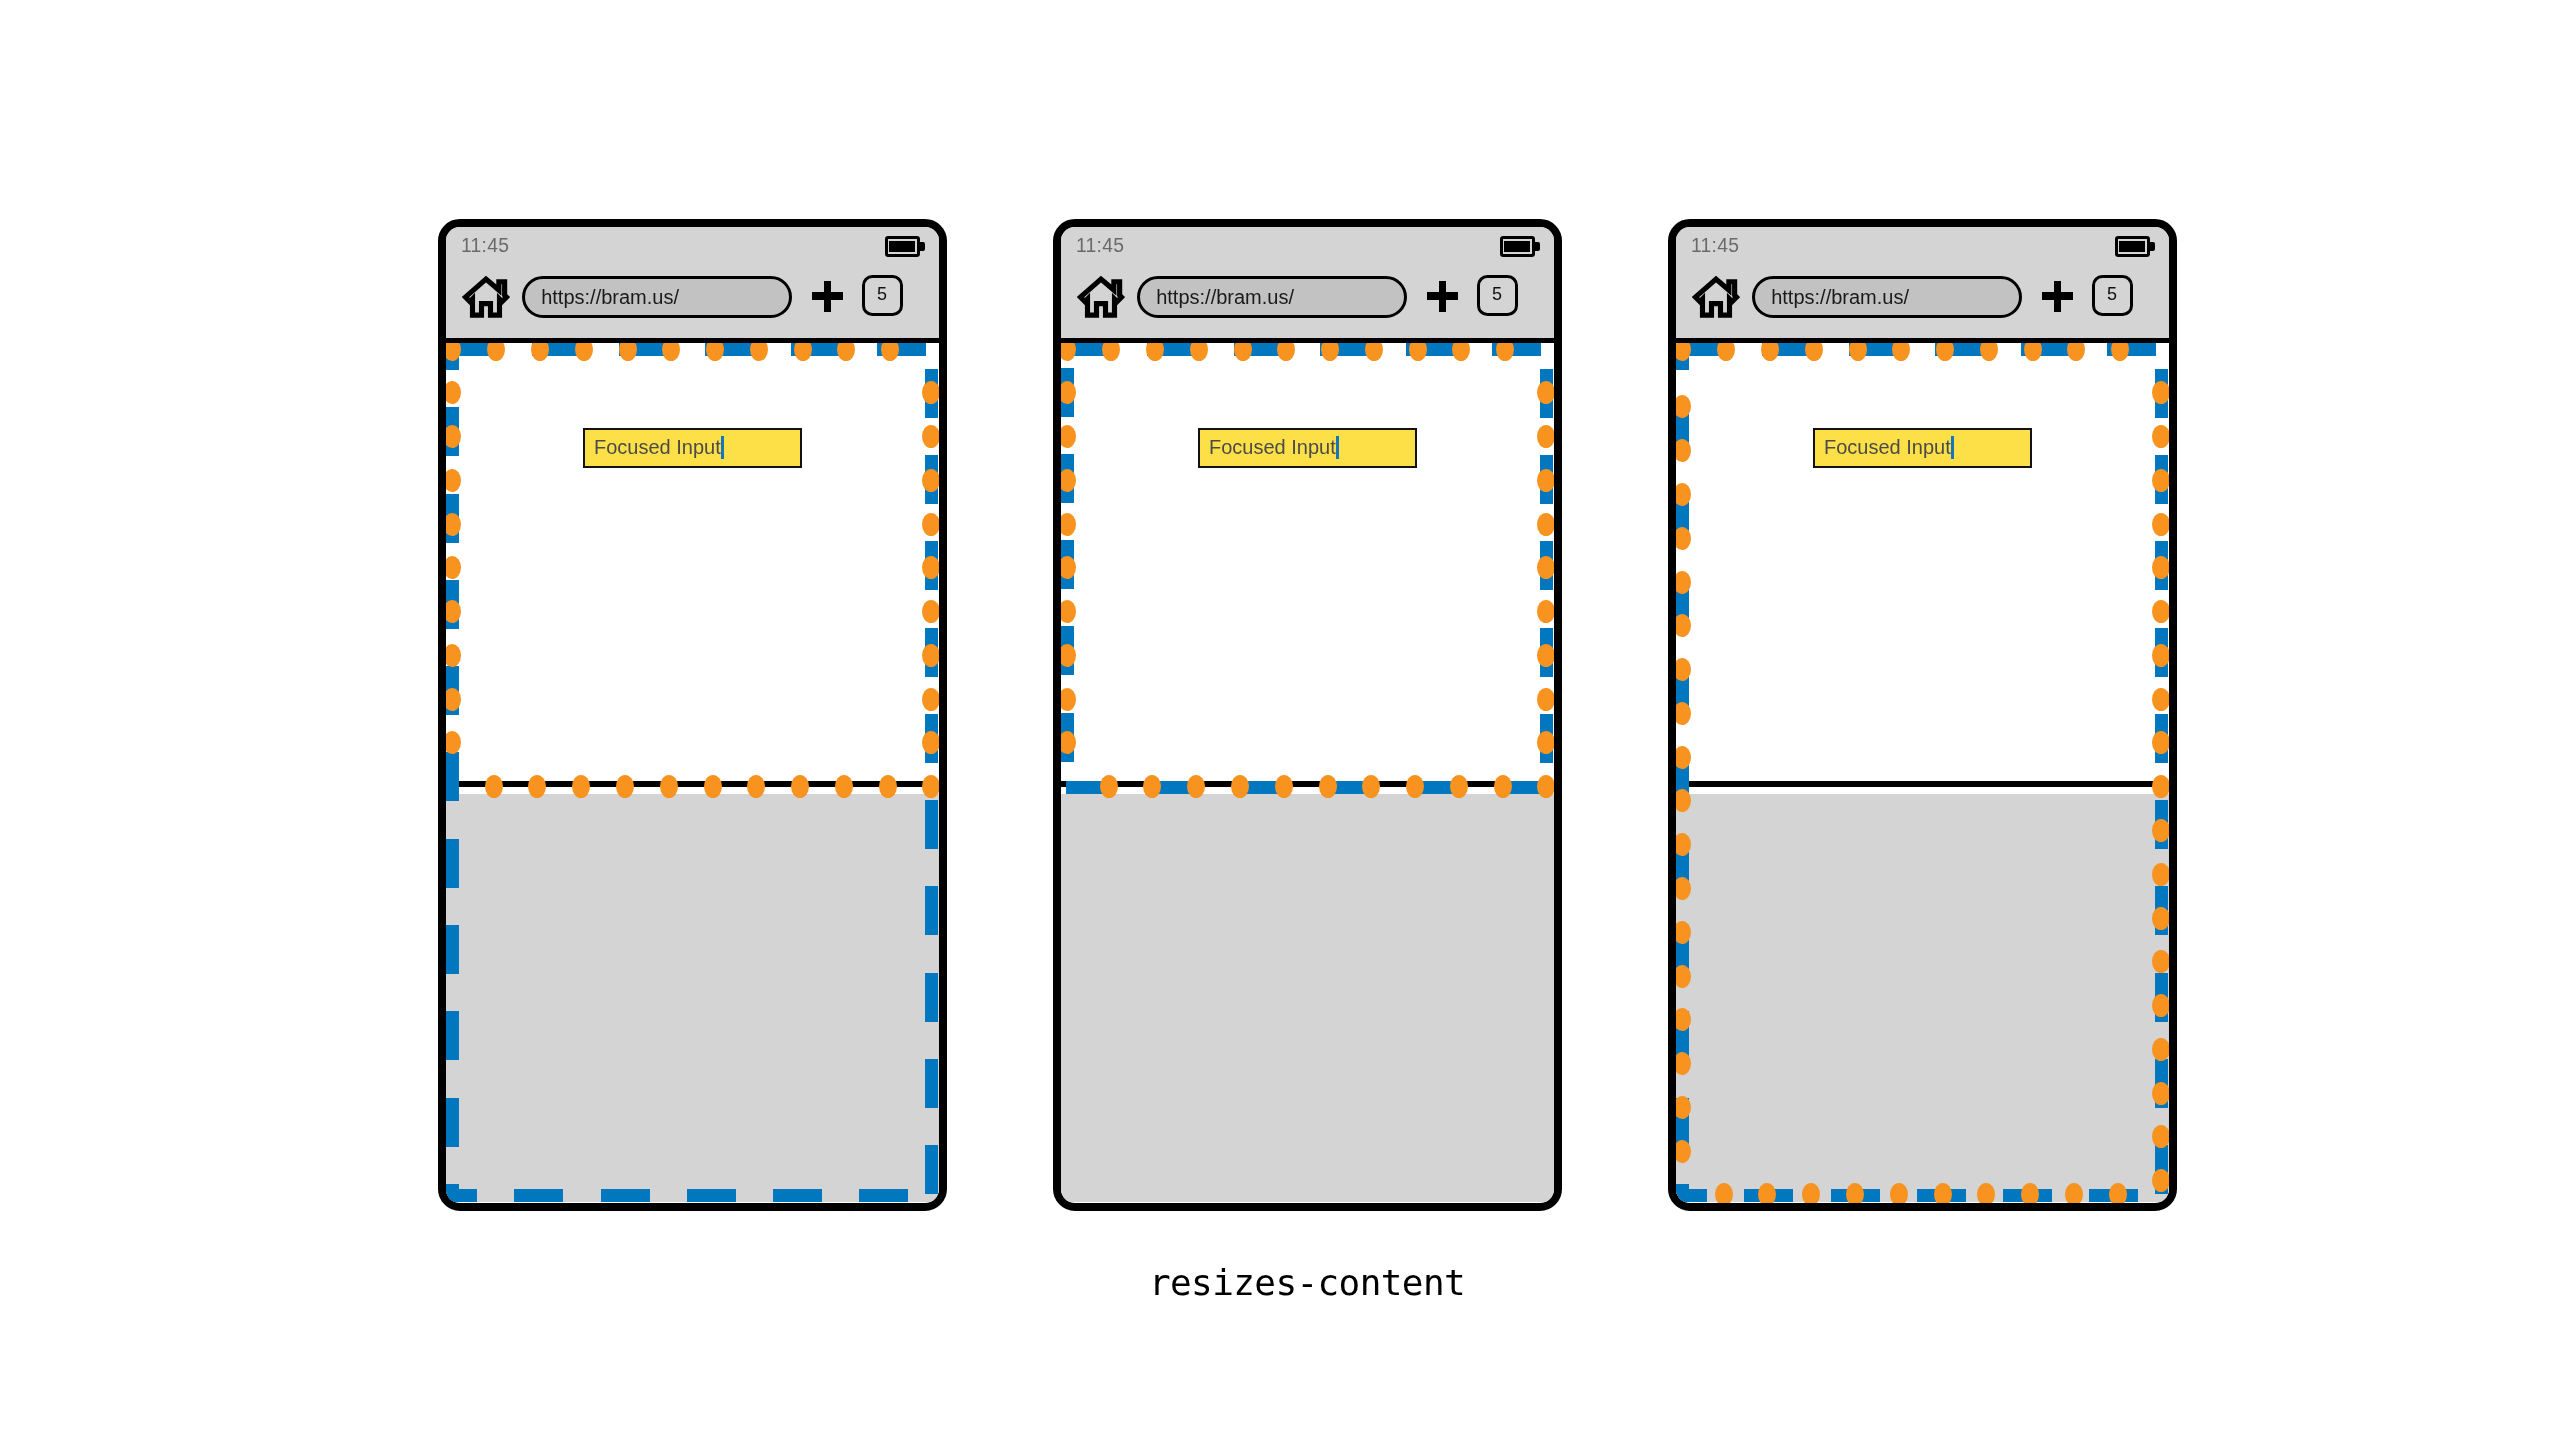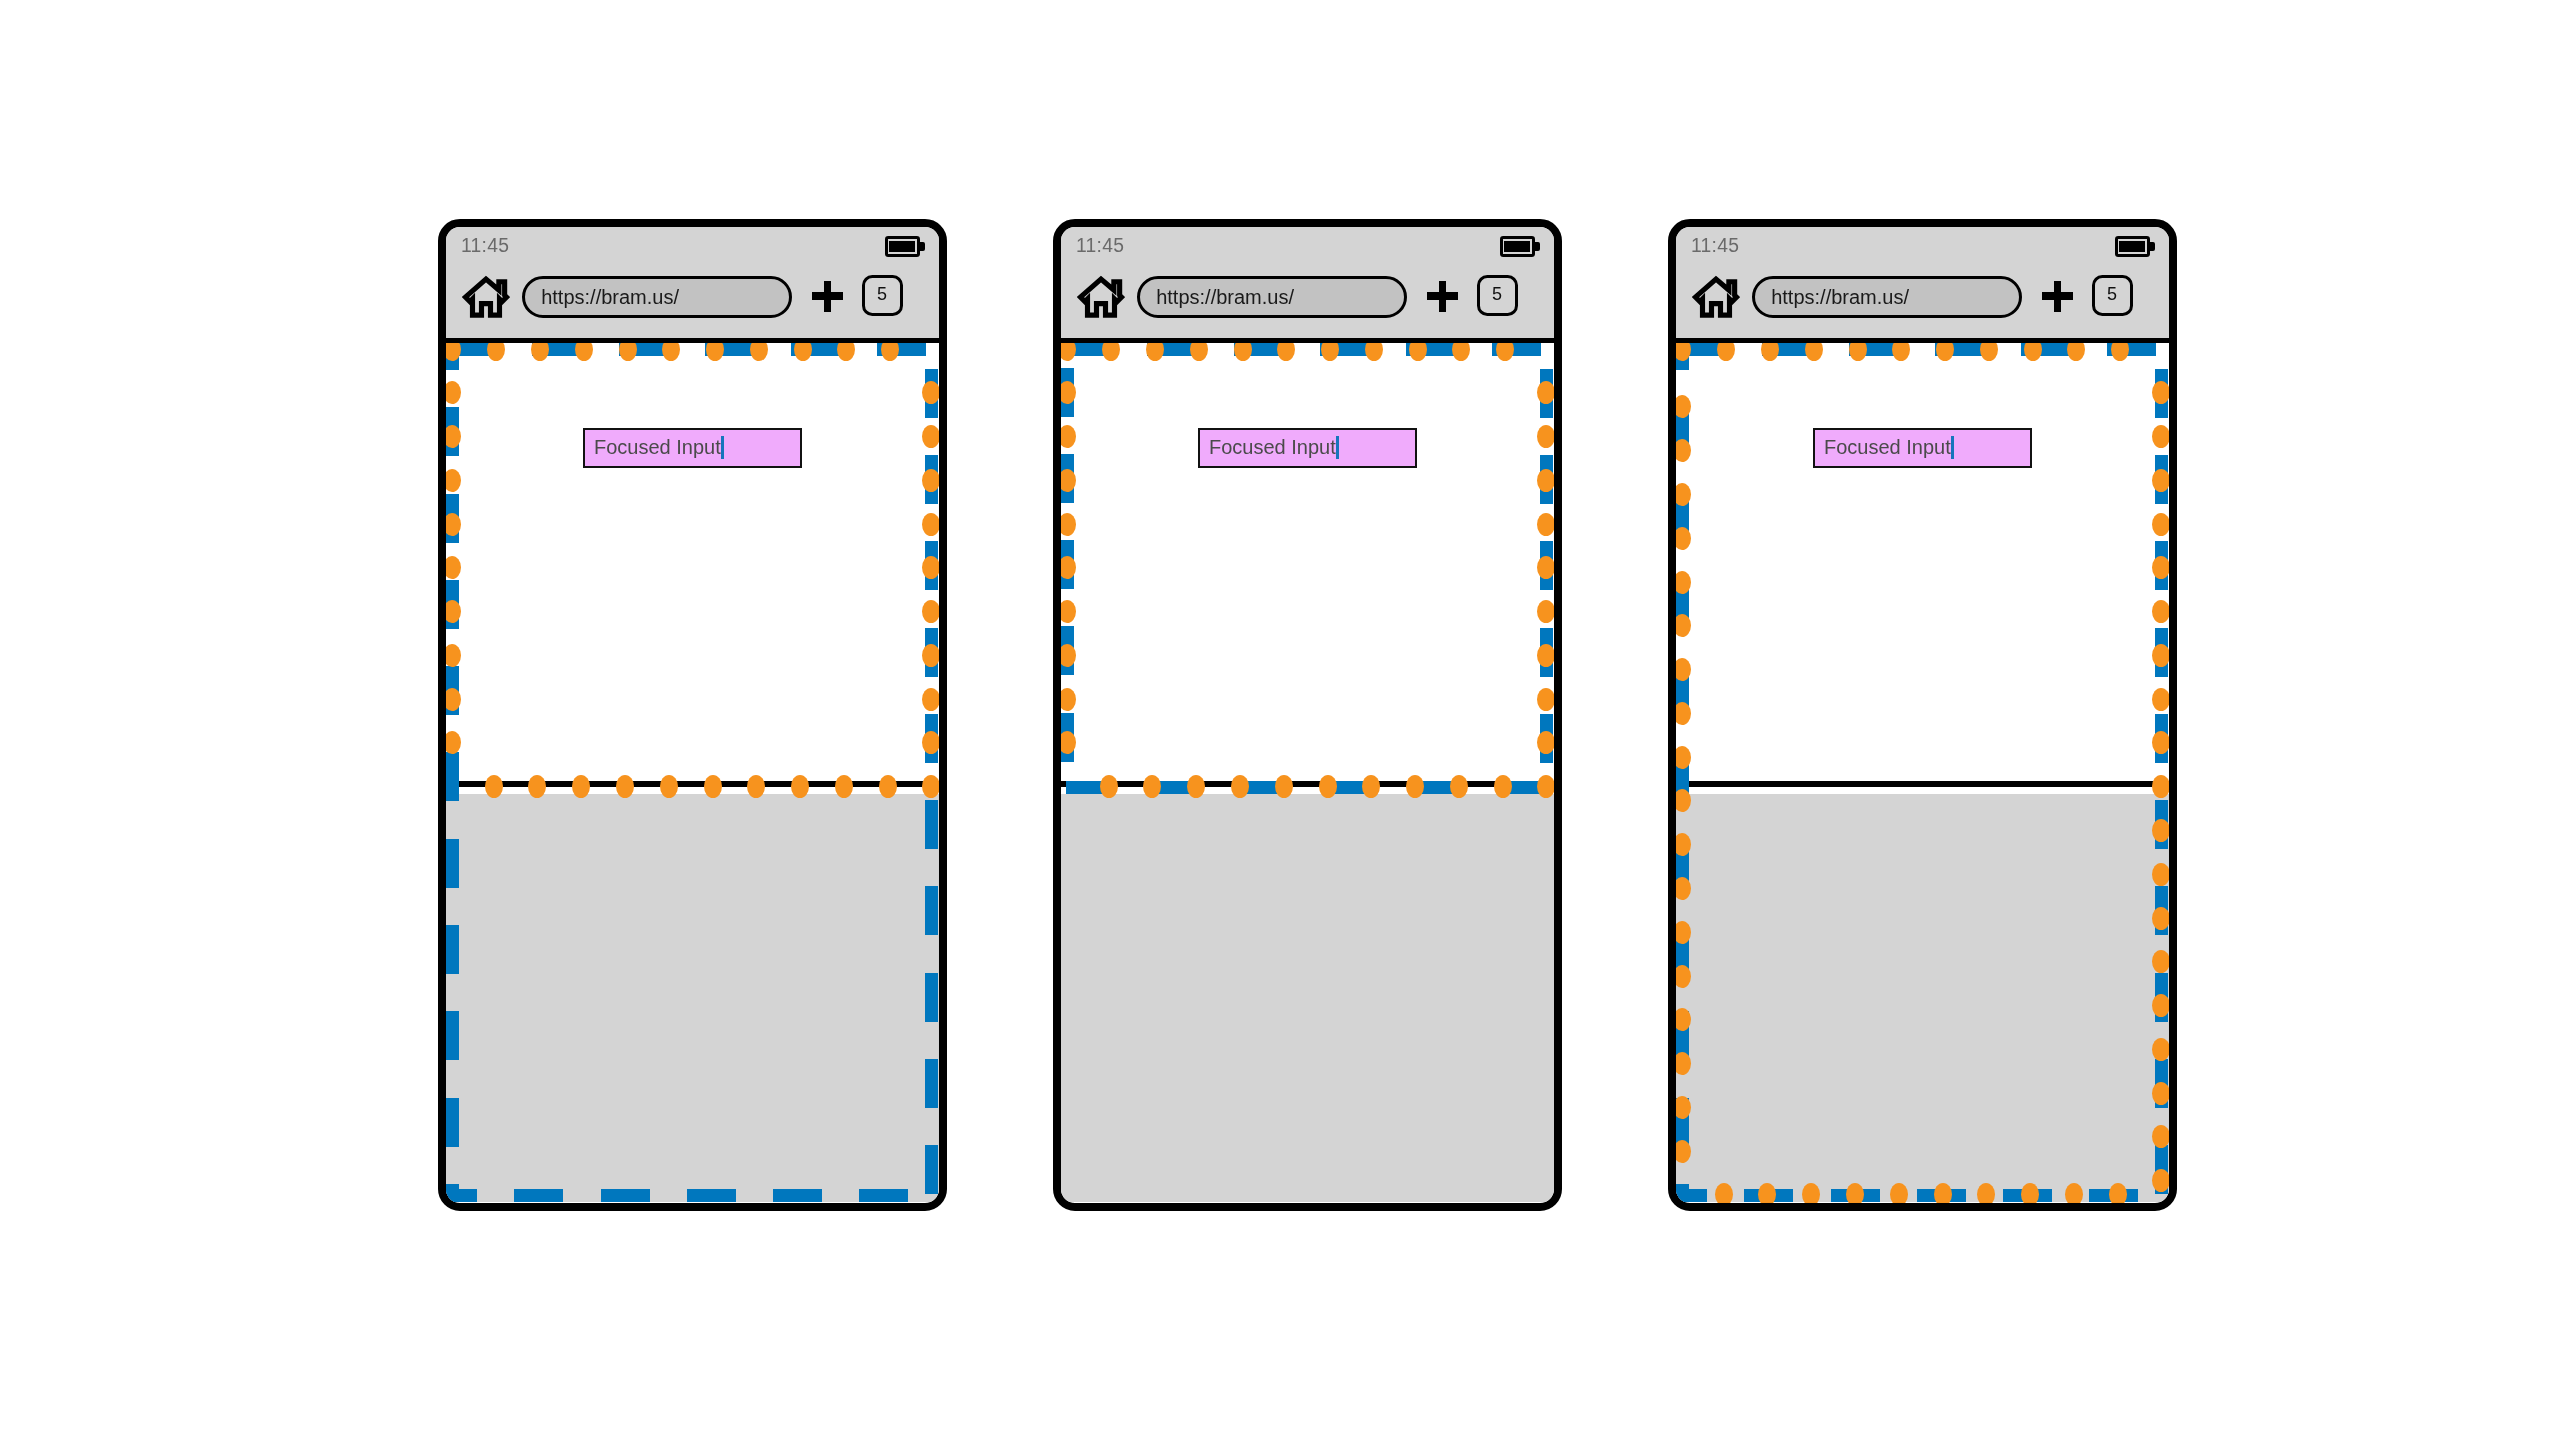--- a/index.html
+++ b/index.html
@@ -58,21 +58,21 @@
     background:#ffffff;box-sizing:border-box;border-bottom:6.4px solid #000;z-index:3;
   }
   .keyboard{
     position:absolute;left:0;top:567px;width:100%;height:408px;
     background:#d4d4d4;z-index:3;
   }
 
   
   .focusinput{
     position:absolute;width:219px;height:40px;left:50%;margin-left:-109px;top:201px;
-    border:2.6px solid #111;background:#f0abfc;box-sizing:border-box;z-index:5;
+    border:2.6px solid #111;background:#fde047;box-sizing:border-box;z-index:5;
   }
   .focusinput .txt{position:absolute;left:9px;top:0;line-height:35px;font-size:20px;color:#4a4a4a;white-space:nowrap;}
   .focusinput .caret{position:absolute;top:6.4px;width:3.2px;height:23px;background:#1775bd;}
 
   
   .blueframe{position:absolute;z-index:4;pointer-events:none;}
   .blueframe .seg{position:absolute;background:#0077be;}
 
   
   .dots{position:absolute;z-index:5;pointer-events:none;}
@@ -300,20 +300,21 @@
           <span class="dot" style="left:6.4px;top:357px"></span>
           <span class="dot" style="left:6.4px;top:313px"></span>
           <span class="dot" style="left:6.4px;top:269px"></span>
           <span class="dot" style="left:6.4px;top:225px"></span>
           <span class="dot" style="left:6.4px;top:182px"></span>
           <span class="dot" style="left:6.4px;top:138px"></span>
           <span class="dot" style="left:6.4px;top:94px"></span>
           <span class="dot" style="left:6.4px;top:50px"></span>
         </div>
     </div>
+    <div class="caption">resizes-content</div>
   </div>
 
   <div class="panel p2">
     <div class="phone">
       <div class="chrome">
         <div class="statusbar">
           <div class="clock">11:45</div>
           <div class="battery">
             <div class="shell"></div>
             <div class="fill"></div>

